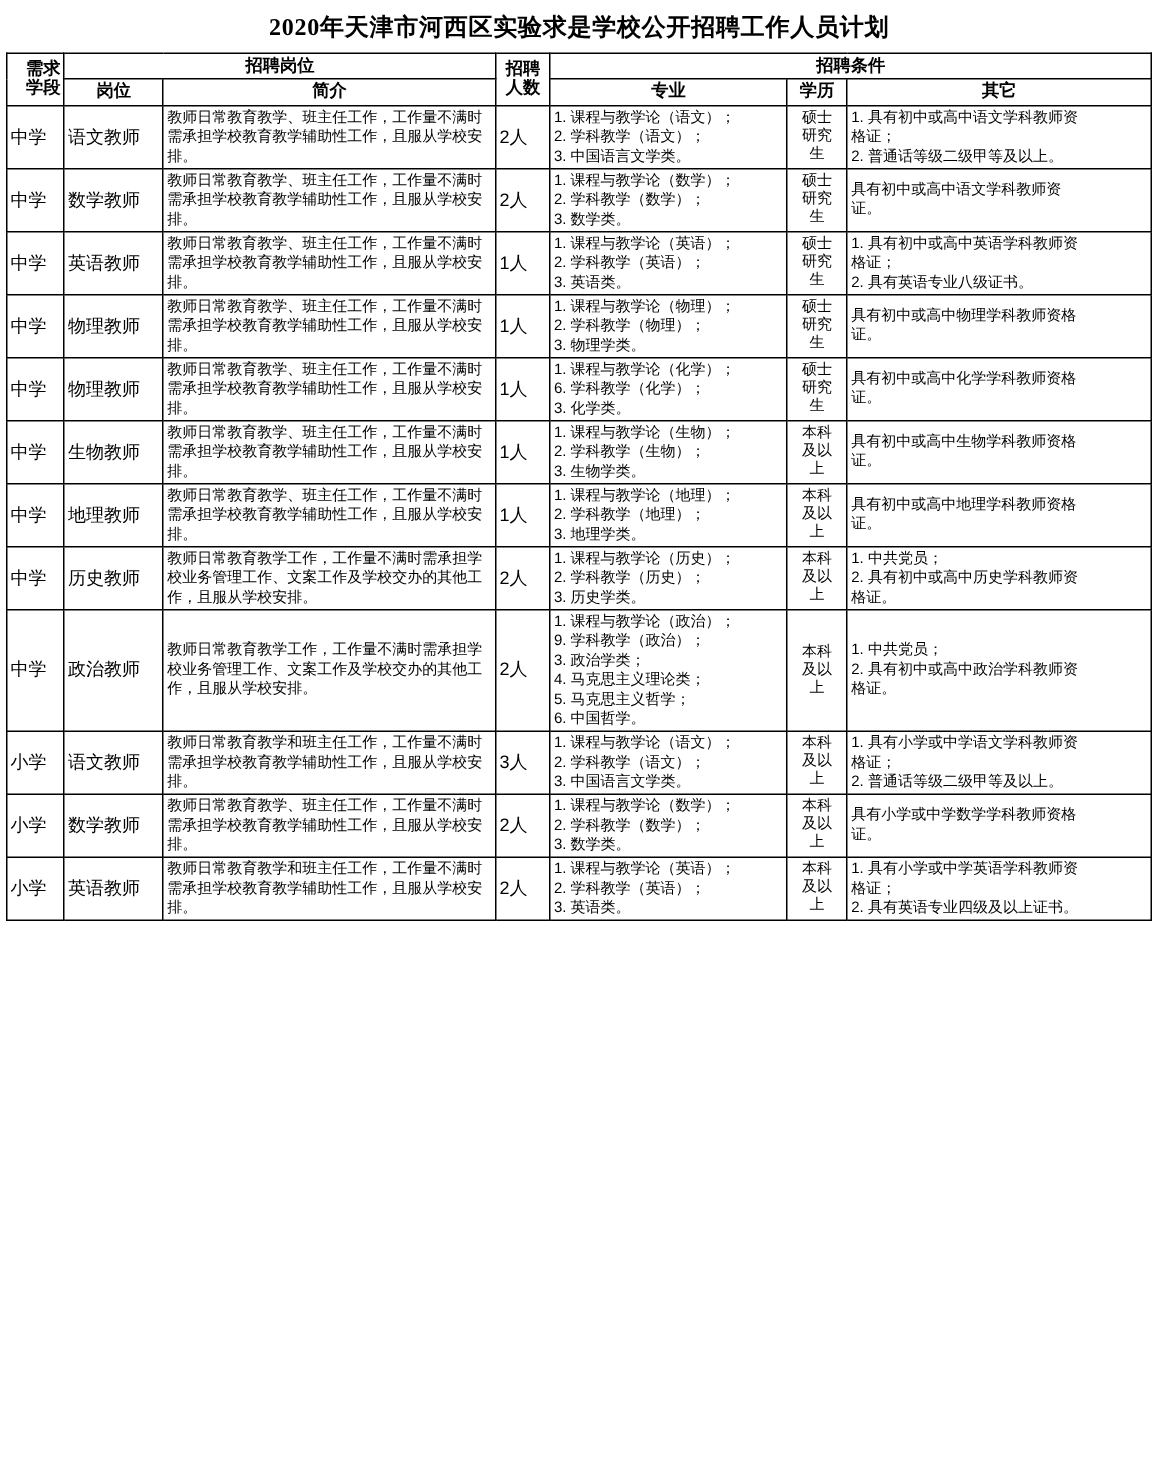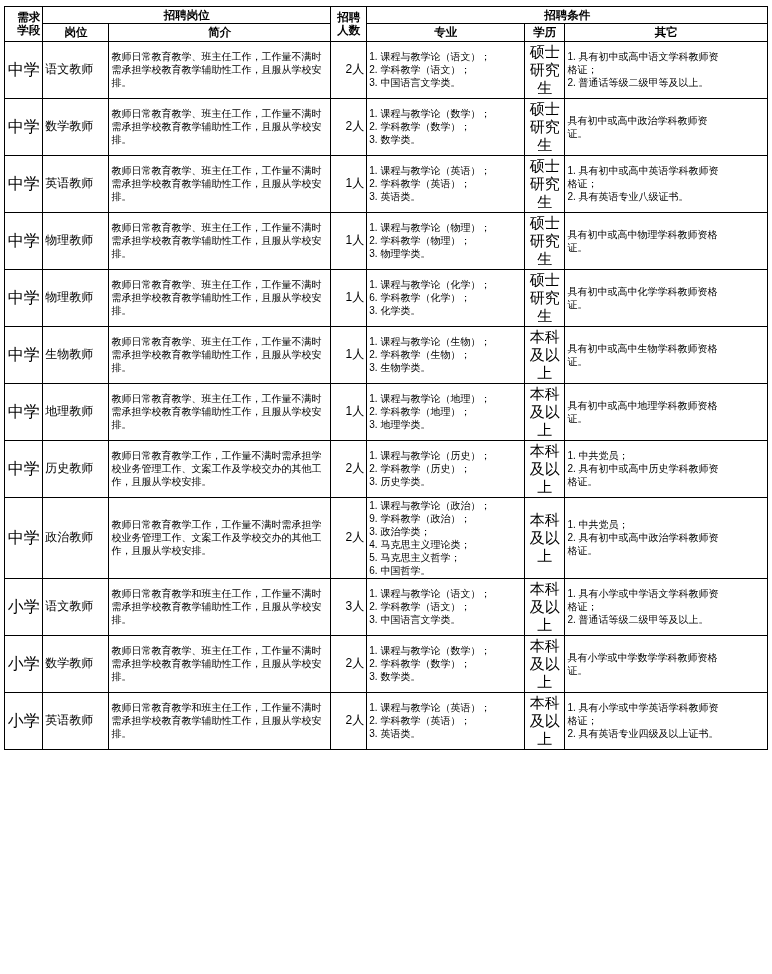--- a/index.html
+++ b/index.html
@@ -49,52 +49,53 @@
   .c-major { width: 148px; text-align: left; }
   .c-edu  { width: 38px; text-align: center; }
   .c-other { width: 190px; text-align: left; }
   .need-head {
     text-align: right;
     line-height: 1.15;
     font-weight: bold;
     font-size: 11.5px;
   }
   td.need {
-    text-align: center;
-    font-size: 16px;
+    text-align: left;
+    font-size: 12px;
   }
   td.post {
     text-align: left;
     font-size: 12px;
   }
   td.num {
-    text-align: right;
+    text-align: left;
     font-size: 12px;
   }
   td.edu {
     text-align: center;
-    font-size: 15px;
+    font-size: 10px;
     line-height: 1.2;
   }
   td.desc, td.major, td.other {
     font-size: 10px;
     line-height: 1.3;
   }
   .lines { display: block; }
   .lines span { display: block; white-space: pre-wrap; }
   .vert {
     display: inline-block;
     line-height: 1.1;
   }
 </style>
 </head>
 <body>
 
 <div class="page">
 
+  <div class="doc-title">2020年天津市河西区实验求是学校公开招聘工作人员计划</div>
 
   <table class="plan">
     <colgroup>
       <col class="c-need">
       <col class="c-post">
       <col class="c-desc">
       <col class="c-num">
       <col class="c-major">
       <col class="c-edu">
       <col class="c-other">
@@ -196,21 +197,21 @@
           </td>
           <td class="edu">
             <span class="lines">
               <span>硕士</span>
               <span>研究</span>
               <span>生</span>
             </span>
           </td>
           <td class="other">
             <span class="lines">
-              <span>具有初中或高中政治学科教师资</span>
+              <span>具有初中或高中语文学科教师资</span>
               <span>证。</span>
             </span>
           </td>
         </tr>
         <tr>
           <td class="need">
             <span class="lines">
               <span>中学</span>
             </span>
           </td>

